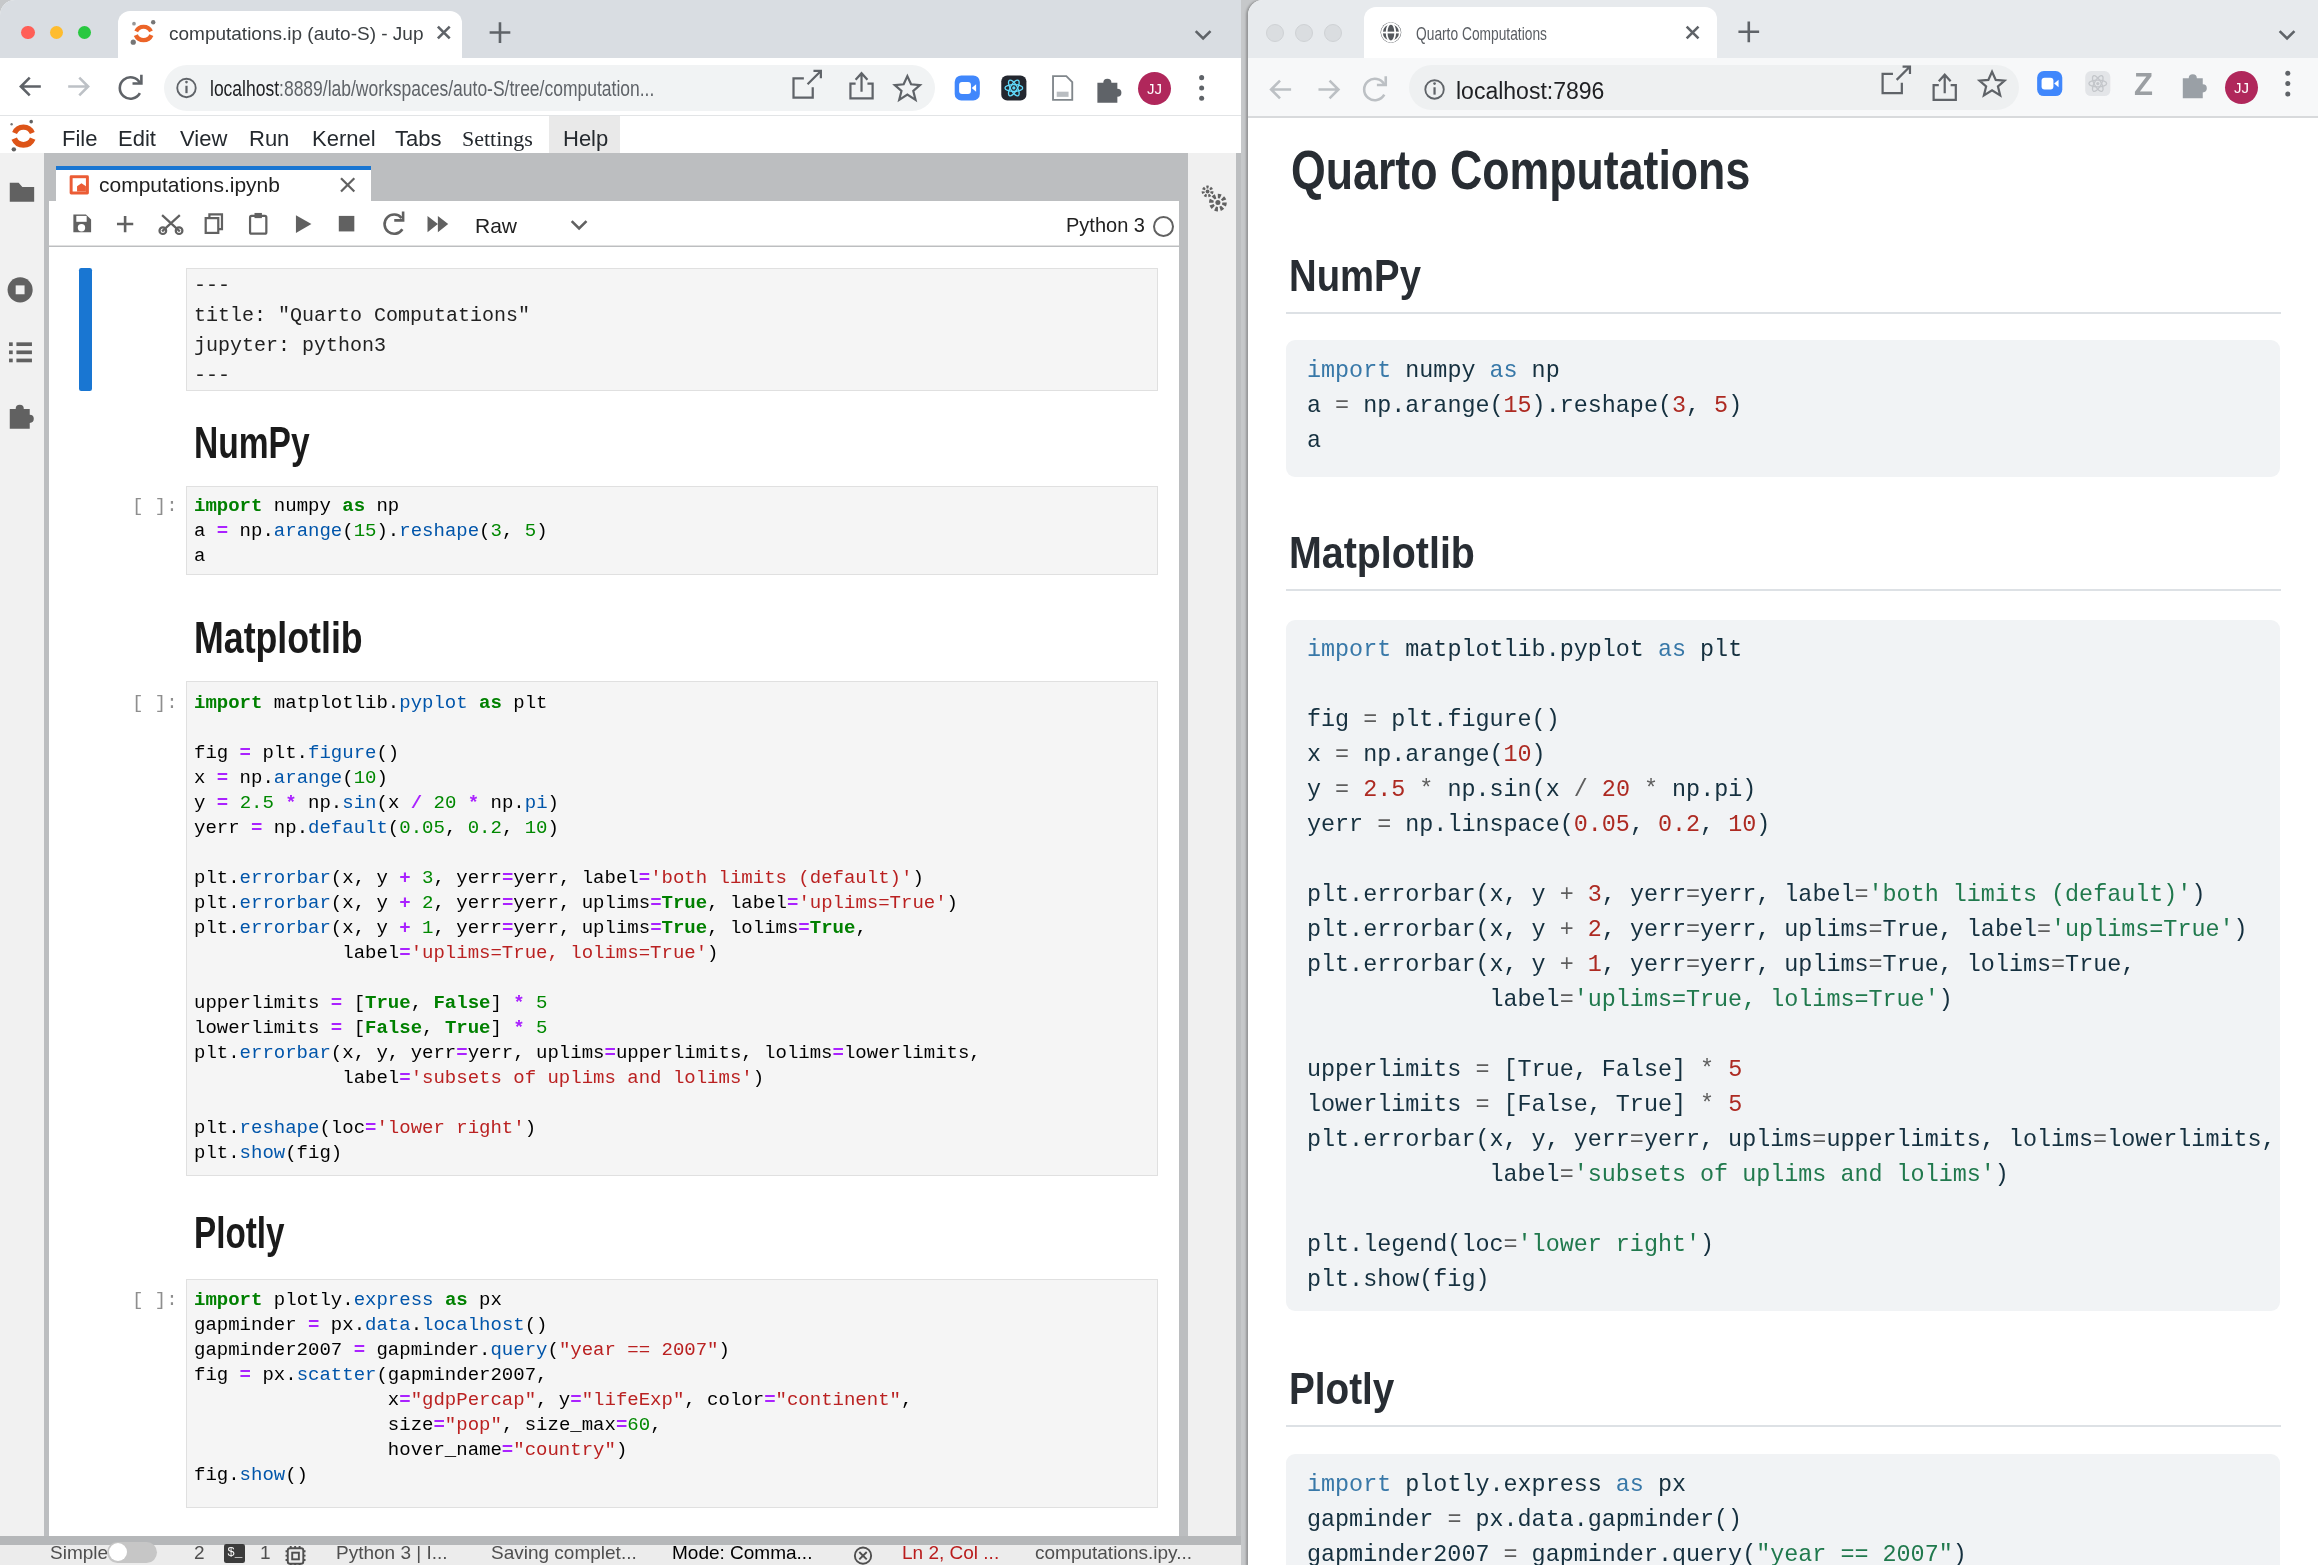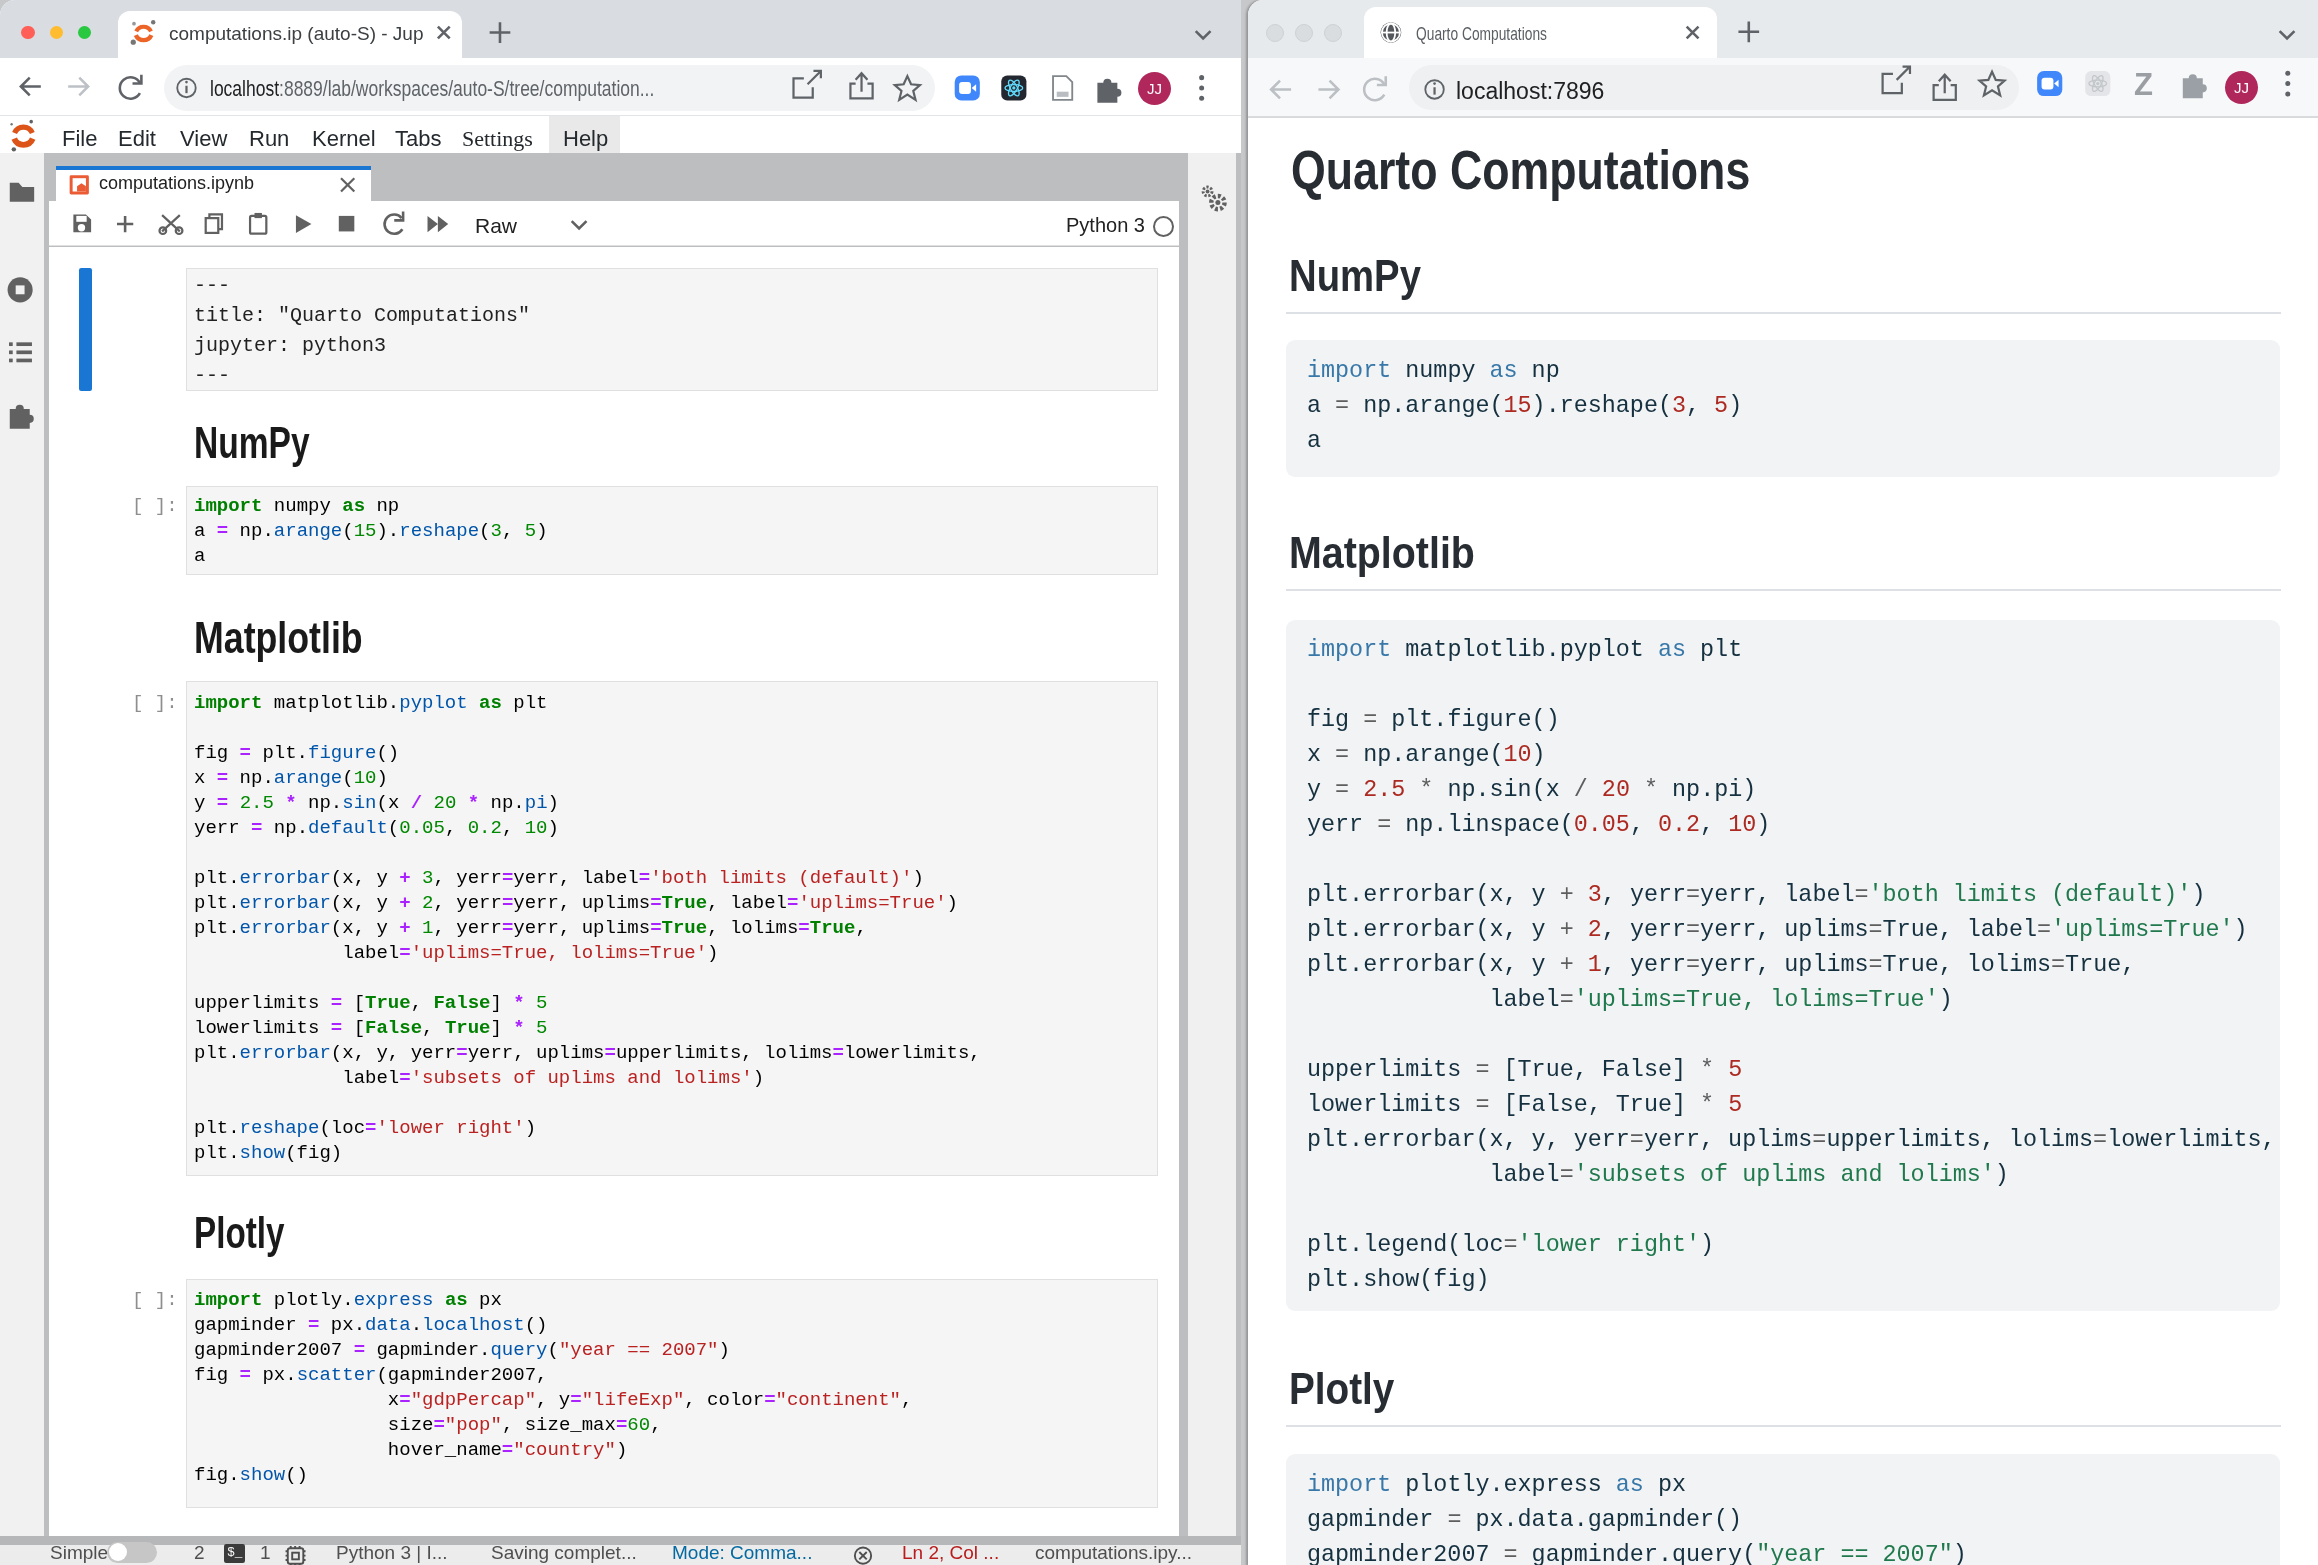--- a/index.html
+++ b/index.html
@@ -67,21 +67,21 @@
   <div class="abs" id="sbstop" style="left:6.7px;top:277px;width:27px;height:27px;"></div>
   <div class="abs" id="sblist" style="left:8.1px;top:340px;width:24px;height:24px;"></div>
   <div class="abs" id="sbpuzz" style="left:8.1px;top:397px;width:24px;height:24px;"></div>
 
   <div class="abs" style="left:1188px;top:153px;width:48px;height:1392px;background:#f0f0f0;"></div>
   <div class="abs" id="gearic" style="left:1199px;top:184px;width:28px;height:28px;"></div>
 
   <div class="abs" style="left:56px;top:166px;width:315px;height:3.7px;background:#1976d2;"></div>
   <div class="abs" style="left:56px;top:170px;width:315px;height:31px;background:#fff;"></div>
   <div class="abs" id="nbicon" style="left:69px;top:175px;width:19px;height:19px;"></div>
-  <div class="abs" style="left:99px;top:173px;font-size:18px;color:#212121;">computations.ipynb</div>
+  <div class="abs" style="left:99px;top:173px;font-size:21px;color:#212121;">computations.ipynb</div>
   <div class="abs" id="nbtabx" style="left:339px;top:177px;width:16.3px;height:16.3px;"></div>
 
   <div class="abs" style="left:49px;top:201px;width:1130px;height:44px;background:#fff;border-bottom:1.5px solid #e0e0e0;"></div>
   <div class="abs" id="tbsave" style="left:72px;top:214px;width:19px;height:19px;"></div>
   <div class="abs" id="tbplus" style="left:116px;top:215px;width:18px;height:18px;"></div>
   <div class="abs" id="tbcut" style="left:160px;top:214px;width:21px;height:21px;"></div>
   <div class="abs" id="tbcopy" style="left:204px;top:214px;width:19px;height:21px;"></div>
   <div class="abs" id="tbpaste" style="left:249px;top:213px;width:18px;height:22px;"></div>
   <div class="abs" id="tbplay" style="left:295px;top:214px;width:16.3px;height:19px;"></div>
   <div class="abs" id="tbstop" style="left:339px;top:216px;width:16.3px;height:16.3px;"></div>
@@ -177,21 +177,21 @@
 fig.<span class="p">show</span>()</pre>
 
 <div class="abs" style="left:41px;top:1542px;font-size:19px;color:#4f4f4f;margin-left:9px;">Simple</div>
 <div class="abs" style="left:107px;top:1542px;width:50px;height:21px;border-radius:10.4px;background:#c6c6c6;"></div>
 <div class="abs" style="left:109px;top:1543px;width:18px;height:18px;border-radius:50%;background:#fff;"></div>
 <div class="abs" style="left:194px;top:1542px;font-size:19px;color:#4f4f4f;">2</div>
 <div class="abs" style="left:224px;top:1544px;width:21.4px;height:19px;background:#3b3b3b;border-radius:2.2px;color:#fff;font-size:12.6px;font-family:'Liberation Mono',monospace;text-align:center;line-height:19px;">$_</div>
 <div class="abs" style="left:260px;top:1542px;font-size:19px;color:#4f4f4f;">1</div>
 <div class="abs" style="left:336px;top:1542px;font-size:19px;color:#4f4f4f;">Python 3 | I...</div>
 <div class="abs" style="left:491px;top:1542px;font-size:19px;color:#4f4f4f;">Saving complet...</div>
-<div class="abs" style="left:672px;top:1542px;font-size:19px;color:#0369a1;">Mode: Comma...</div>
+<div class="abs" style="left:672px;top:1542px;font-size:19px;color:#000000;">Mode: Comma...</div>
 <div class="abs" style="left:902px;top:1542px;font-size:19px;color:#b91c1c;">Ln 2, Col ...</div>
 <div class="abs" style="left:1035px;top:1542px;font-size:19px;color:#4f4f4f;">computations.ipy...</div>
 
 <div class="abs" style="left:1291px;top:142px;font-size:56px;font-weight:bold;color:#282d33;line-height:1;transform:scaleX(0.798);transform-origin:0 0;">Quarto Computations</div>
 
 <div class="abs" style="left:1289px;top:253px;font-size:45px;font-weight:bold;color:#282d33;line-height:1;transform:scaleX(0.851);transform-origin:0 0;">NumPy</div>
 <div class="abs" style="left:1286px;top:312px;width:995px;height:1.8px;background:#dde1e5;"></div>
 <div class="abs" style="left:1286px;top:340px;width:994px;height:137px;background:#f1f3f5;border-radius:9px;"></div>
 <pre class="abs" style="left:1307px;top:354px;font-size:23.4px;line-height:35px;color:#15303f;"><span class="rk">import</span> numpy <span class="rk">as</span> np
 a <span class="ro">=</span> np.arange(<span class="rn">15</span>).reshape(<span class="rn">3</span>, <span class="rn">5</span>)

